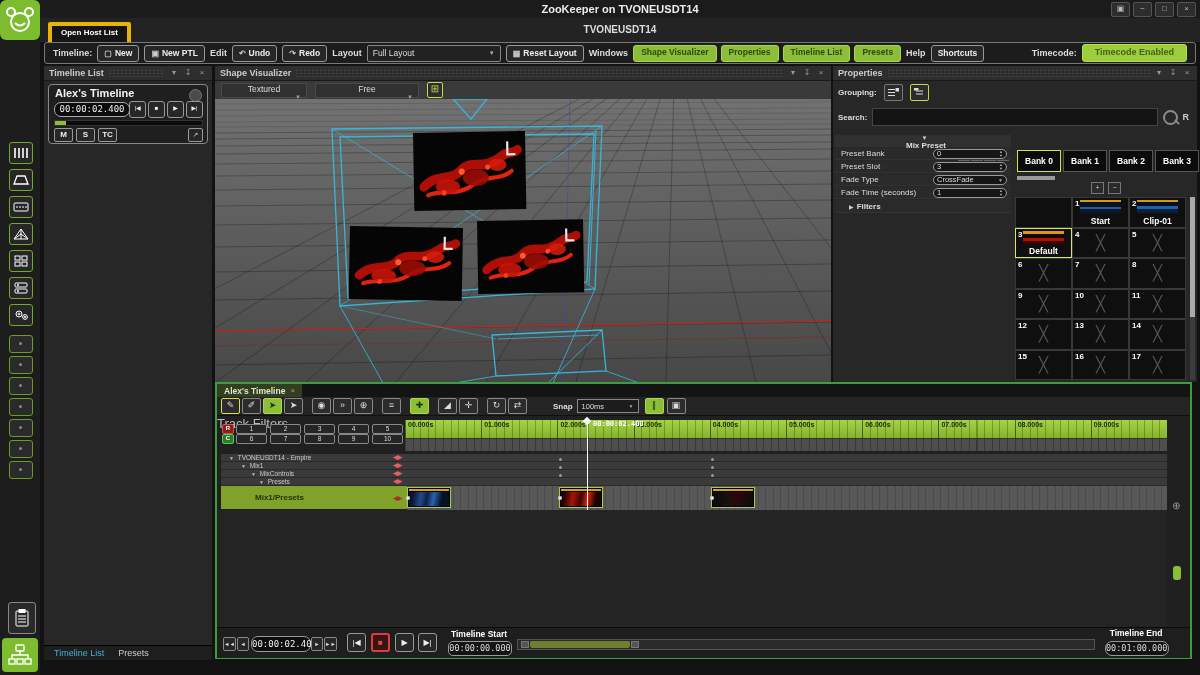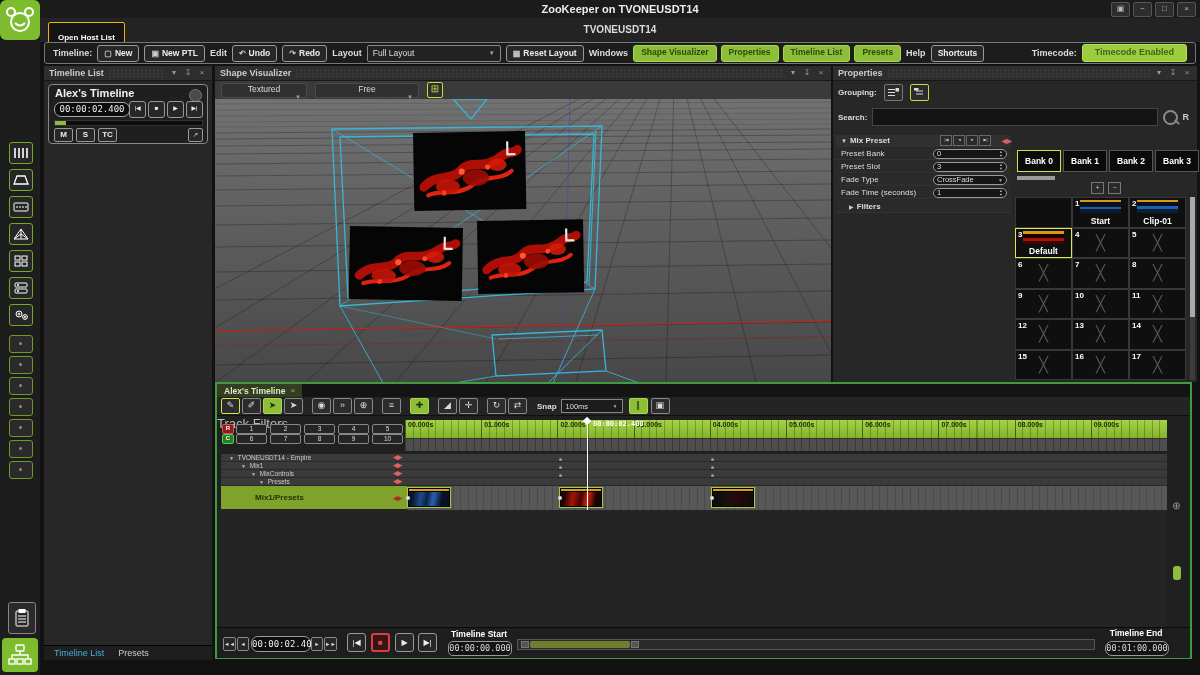--- a/index.html
+++ b/index.html
@@ -7,22 +7,22 @@
        font-family:"Liberation Sans",sans-serif;color:#ddd;-webkit-font-smoothing:antialiased;}
   .mono{font-family:"DejaVu Sans Mono",monospace;}
 
   
   .titlebar{position:absolute;left:40px;top:0;width:1160px;height:18px;background:#1b1b1b;}
   .title{text-align:center;font-size:11px;font-weight:bold;color:#ececec;line-height:18px;}
   .winbtns{position:absolute;right:4px;top:2px;display:flex;gap:3px;}
   .winbtn{width:17px;height:13px;background:#2d2d2d;border:1px solid #555;border-radius:2px;
           font-size:8px;line-height:11px;text-align:center;color:#bbb;}
   .hostbar{position:absolute;left:40px;top:18px;width:1160px;height:24px;background:#232323;}
-  .ohl-btn{position:absolute;left:8px;top:4px;height:16px;padding:8px 9px;background:#151515;
-           border:1px solid #eab308;border-radius:2px;font-size:8px;font-weight:bold;color:#fff;line-height:14px;}
+  .ohl-btn{position:absolute;left:8px;top:4px;height:16px;padding:0 9px;background:#151515;
+           border:4px solid #eab308;border-radius:2px;font-size:8px;font-weight:bold;color:#fff;line-height:14px;}
   .host-title{text-align:center;font-size:10px;font-weight:bold;color:#dcdcdc;line-height:24px;}
 
   
   .toolbar{position:absolute;left:44px;top:42px;width:1152px;height:22px;box-sizing:border-box;
            background:#1c1c1c;border:1px solid #777;border-radius:3px;display:flex;align-items:center;
            gap:5px;padding:0 8px;}
   .tb-label{font-size:9px;font-weight:bold;color:#ddd;}
   .tb-btn{height:15px;display:flex;align-items:center;gap:3px;padding:0 6px;background:#272727;
           border:1px solid #999;border-radius:3px;font-size:8.5px;font-weight:bold;color:#eee;}
   .tb-btn .ic{font-size:8px;color:#ccc;}
@@ -92,21 +92,21 @@
   .grp-btn{width:17px;height:15px;background:#2c2c2c;border:1px solid #777;border-radius:2px;
            display:flex;align-items:center;justify-content:center;}
   .grp-btn.on{border-color:#c8d84a;}
   .search-row{position:absolute;left:5px;top:42px;right:8px;display:flex;align-items:center;gap:5px;}
   .search-input{flex:1;height:16px;background:#141414;border:1px solid #444;color:#ddd;font-size:9px;padding:0 4px;}
   .mag{position:relative;width:11px;height:11px;border:2px solid #8a8a8a;border-radius:50%;}
   .mag::after{content:"";position:absolute;left:9px;top:9px;width:6px;height:2px;background:#8a8a8a;transform:rotate(45deg);}
   .r-btn{font-size:9px;font-weight:bold;color:#ccc;}
   .prop-row{position:absolute;left:2px;width:176px;height:12px;display:flex;align-items:center;
             border-bottom:1px solid #333;background:#2a2a2a;padding-left:6px;box-sizing:border-box;}
-  .prop-row.hdr{background:#303030;}
+  .prop-row.hdr{background:#303030;flex-direction:column;}
   .prop-label{font-size:8px;color:#ddd;white-space:nowrap;}
   .prop-label.b{font-weight:bold;}
   .tri{font-size:6px;color:#ccc;margin-right:3px;}
   .ctrl{margin-left:auto;margin-right:4px;width:74px;height:10px;background:#161616;border:1px solid #999;
         border-radius:5px;display:flex;align-items:center;padding:0 3px;box-sizing:border-box;}
   .ctrl .val{flex:1;font-size:7.5px;color:#ddd;}
   .spincol{display:flex;flex-direction:column;font-size:4px;line-height:3.5px;color:#aaa;}
   .navclu{margin-left:auto;display:flex;gap:1px;margin-right:2px;}
   .navb{width:10px;height:9px;background:#2a2a2a;border:1px solid #666;font-size:4px;line-height:8px;
         text-align:center;color:#ccc;}
@@ -142,21 +142,21 @@
   .etab{display:flex;align-items:center;gap:5px;padding:0 7px;background:#333d20;
         font-size:8.5px;font-weight:bold;color:#dfe8cc;}
   .etab .x{color:#9aa;font-size:8px;font-weight:normal;}
   .etoolbar{height:18px;background:#242424;display:flex;align-items:center;gap:2px;padding:0 4px;
             border-bottom:1px solid #101010;}
   .etool{width:17px;height:14px;background:#2c2c2c;border:1px solid #888;border-radius:2px;
          font-size:9px;line-height:12px;text-align:center;color:#ddd;flex:none;}
   .etool.selected{border-color:#d8e048;}
   .etool.active{background:#8cbe3a;color:#1d3305;border-color:#a8d84a;}
   .etool.gap{margin-left:7px;}
-  .snap-wrap{display:flex;align-items:center;gap:4px;margin-left:8px;margin-right:4px;}
+  .snap-wrap{display:flex;align-items:center;gap:4px;margin-left:24px;margin-right:4px;}
   .snap-label{font-size:8px;font-weight:bold;color:#ddd;}
   .snap-select{width:52px;height:12px;display:flex;align-items:center;padding:0 4px;background:#1c1c1c;
                border:1px solid #888;font-size:7.5px;color:#ddd;}
   .snap-select .arrow{margin-left:auto;font-size:5px;color:#aaa;}
   .tf-label{position:absolute;left:0;top:32px;width:186px;text-align:left;font-size:13px;color:#bbb;}
   .frow{position:absolute;left:5px;display:flex;gap:2px;align-items:center;}
   .fbtn{width:29px;height:8px;background:#252525;border:1px solid #888;border-radius:2px;
         font-size:6.5px;line-height:7px;text-align:center;color:#ddd;}
   .rcbtn{width:10px;height:8px;border-radius:2px;font-size:6px;font-weight:bold;color:#fff;
          line-height:7px;text-align:center;}
@@ -207,21 +207,21 @@
         font-size:8px;line-height:17px;text-align:center;color:#eee;box-sizing:border-box;}
   .tbtn.stop{border:2px solid #d84040;background:#3a1414;color:#e04848;line-height:15px;}
   .ts-label{position:absolute;left:198px;top:1px;width:68px;text-align:center;font-size:8.5px;font-weight:bold;color:#fff;}
   .ts-field{position:absolute;left:202px;top:13px;width:62px;height:13px;background:#141414;border:1px solid #999;
             border-radius:5px;font-size:8.5px;color:#ddd;text-align:center;line-height:13px;}
   .hscroll{position:absolute;left:270px;top:11px;width:612px;height:11px;background:#2a2a2a;border:1px solid #555;box-sizing:border-box;}
   .hs-handle{position:absolute;left:3px;top:1px;width:112px;height:7px;background:#6e8030;border-radius:2px;}
   .hs-grip{position:absolute;top:1px;width:8px;height:7px;background:#555;border:1px solid #777;box-sizing:border-box;}
   .te-label{position:absolute;left:884px;top:0;width:70px;text-align:center;font-size:8.5px;font-weight:bold;color:#fff;}
   .te-field{position:absolute;left:888px;top:13px;width:62px;height:13px;background:#141414;border:1px solid #999;
-            border-radius:7px;font-size:8.5px;color:#ddd;text-align:center;line-height:13px;}
+            border-radius:7px;font-size:8.5px;color:#ddd;text-align:left;line-height:13px;}
 </style>
 </head>
 <body>
 
 <div id="app">
 
   <div class="titlebar">
     <div class="title">ZooKeeper on TVONEUSDT14</div>
     <div class="winbtns">
       <div class="winbtn">▣</div>

